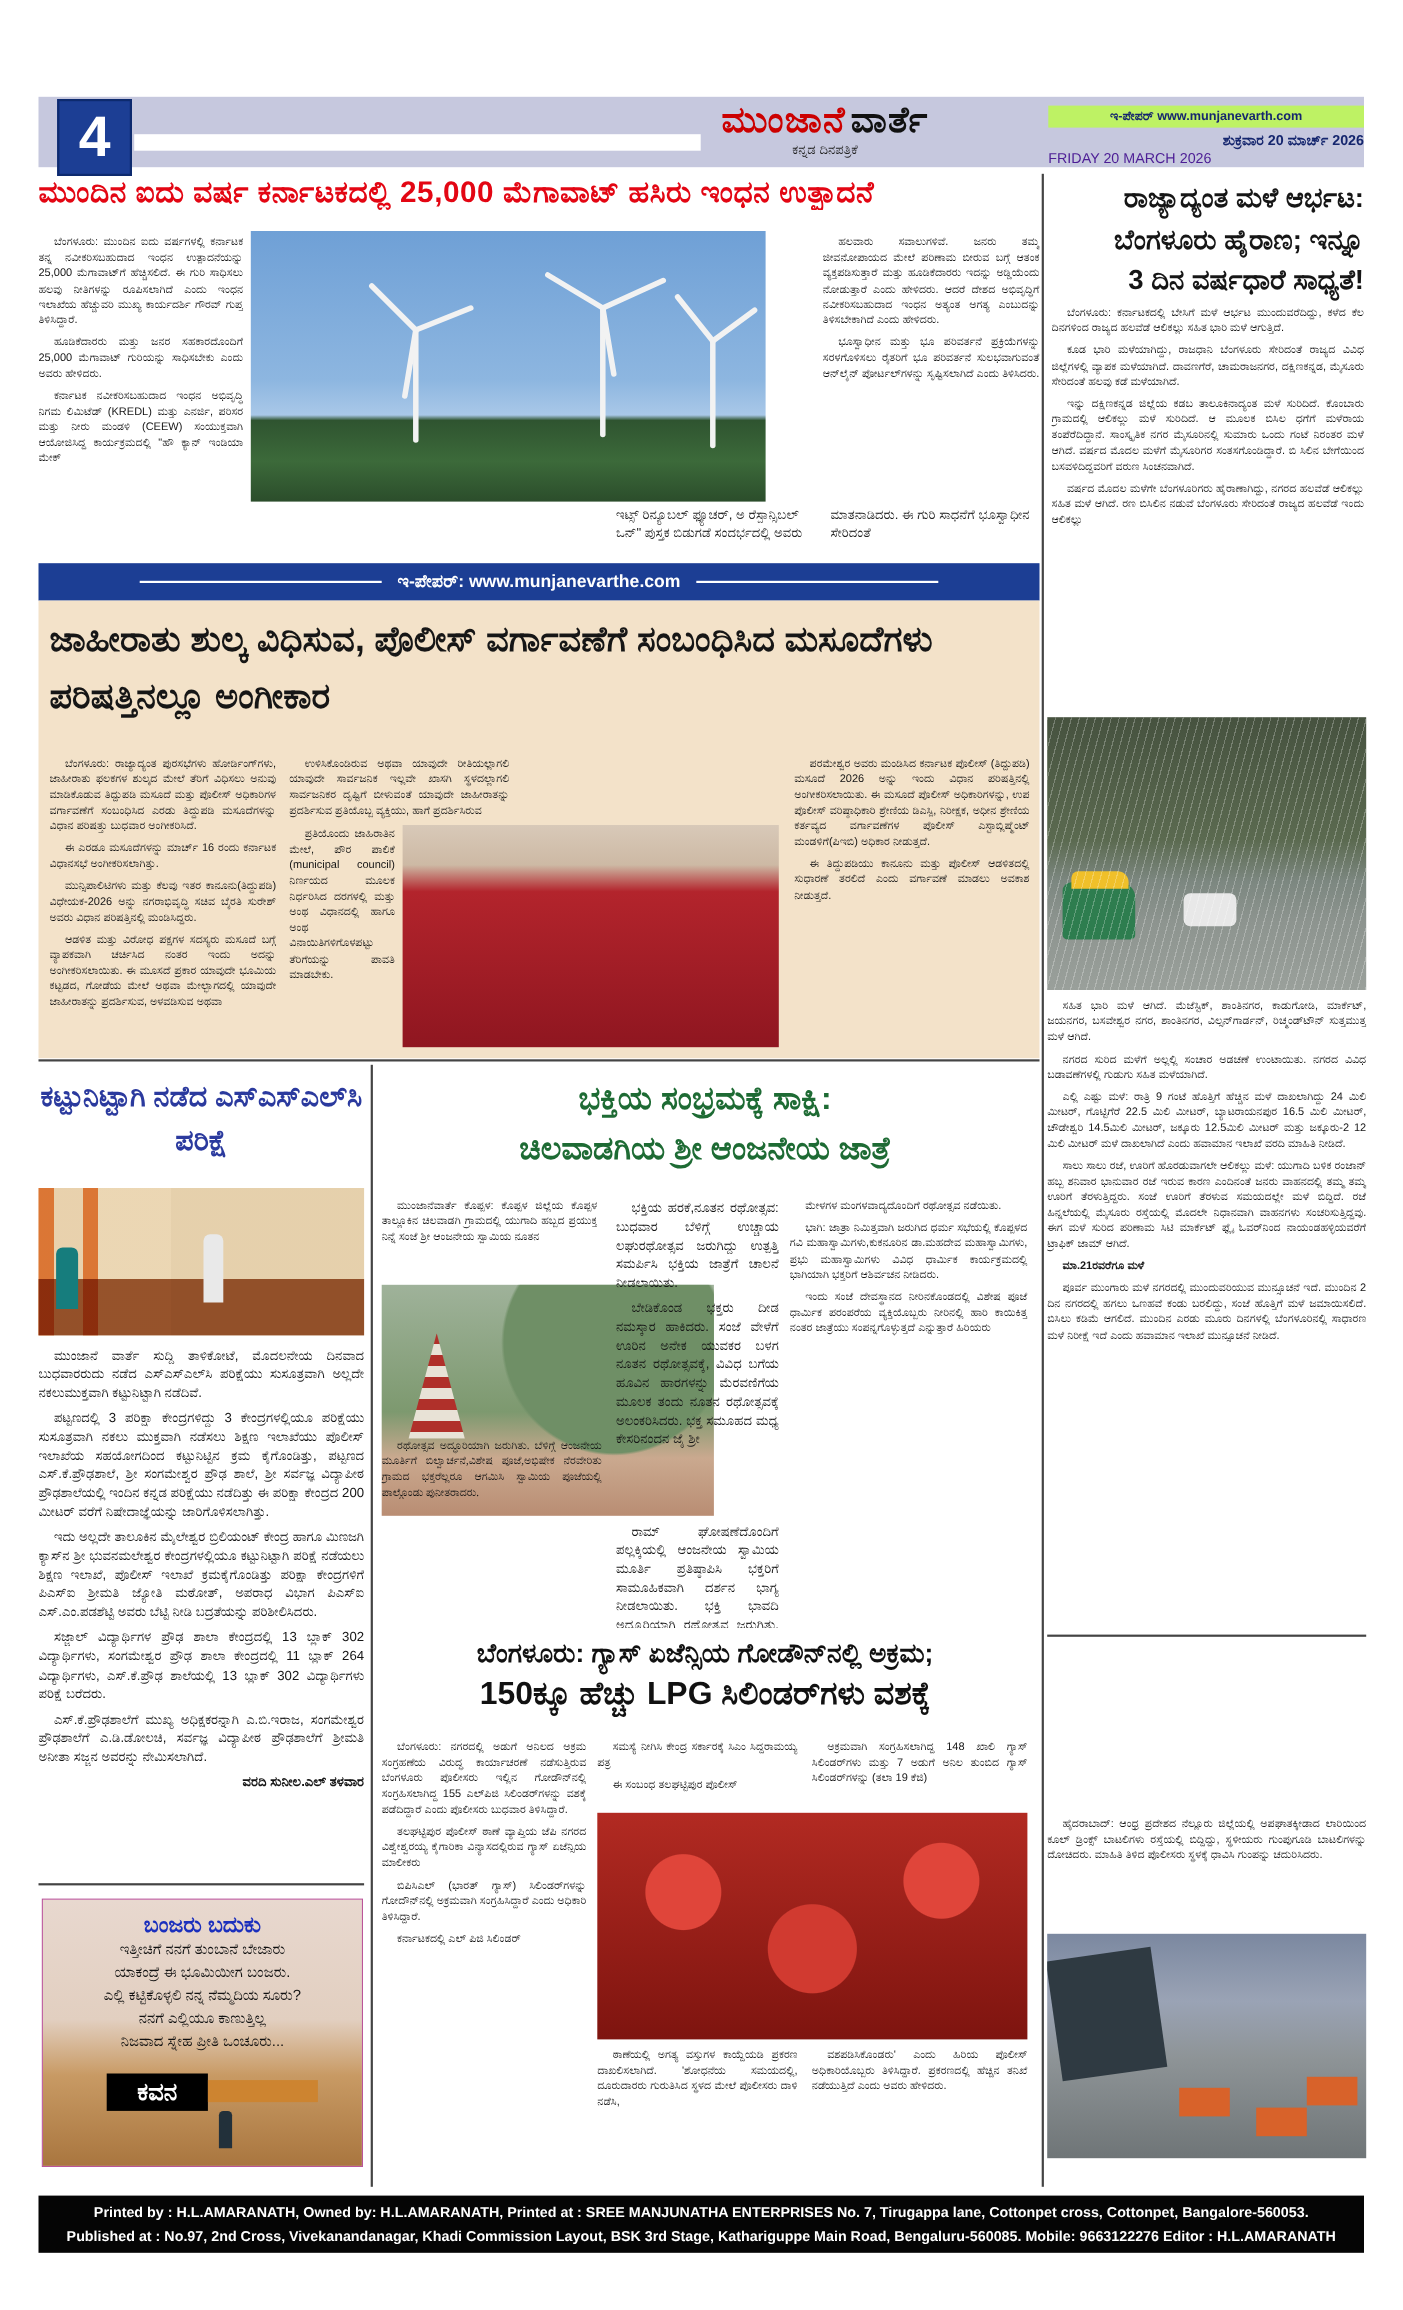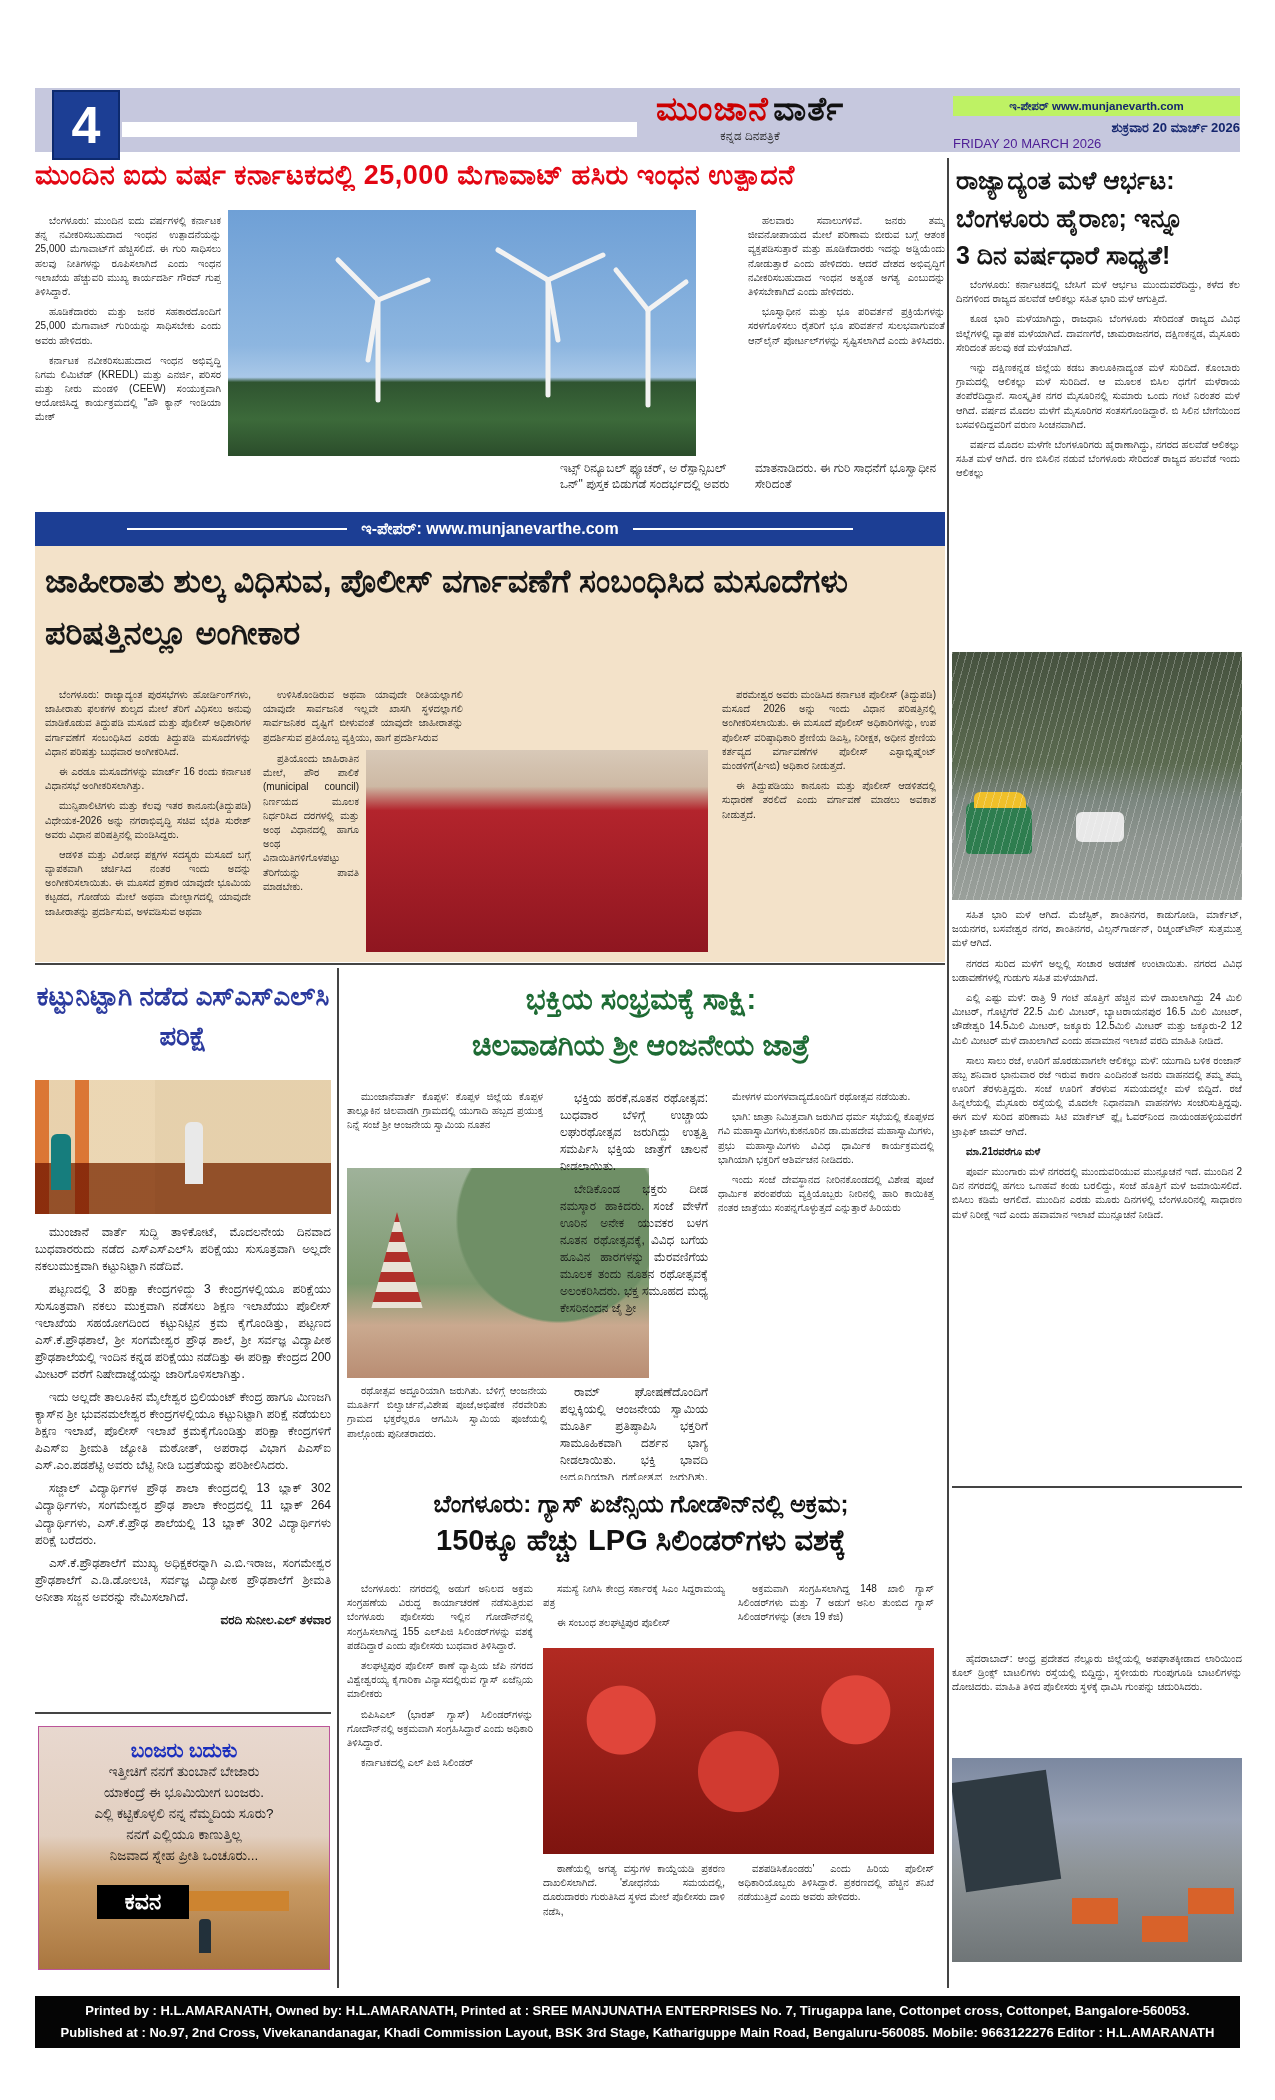--- a/index.html
+++ b/index.html
@@ -68,37 +68,37 @@
   
   .h-temple{left:347px;top:976px;width:588px;text-align:center;font-size:29px;font-weight:bold;color:#1e6b34;line-height:1.6;}
   .tm-intro{left:347px;top:1090px;width:196px;height:76px;overflow:hidden;}
   .ph-temple{left:347px;top:1168px;width:302px;height:210px;
      background:radial-gradient(circle at 70% 25%,#6f8f66 0 38%,transparent 39%),
                 linear-gradient(#9fb29a 0%,#7d996f 55%,#caa98f 75%,#b98d73 100%);}
   .chariot{position:absolute;left:18px;top:44px;width:64px;height:96px;
      background:repeating-linear-gradient(#b0302a 0 10px,#e8e2d6 10px 20px);clip-path:polygon(50% 0,90% 100%,10% 100%);}
   .tm-mid{left:560px;top:1090px;width:148px;height:290px;overflow:hidden;font-size:12px;}
   .tm-right{left:718px;top:1090px;width:216px;height:388px;overflow:hidden;}
-  .tm-bl{left:347px;top:1384px;width:200px;height:96px;overflow:hidden;}
+  .tm-bl{left:347px;top:1308px;width:200px;height:96px;overflow:hidden;font-family:Liberation Serif, serif;}
   .tm-bm{left:560px;top:1384px;width:148px;height:96px;overflow:hidden;font-size:12px;}
   
   .h-lpg1{left:347px;top:1490px;width:588px;text-align:center;font-size:24px;font-weight:bold;color:#111;}
   .h-lpg2{left:347px;top:1524px;width:588px;text-align:center;font-size:29px;font-weight:bold;color:#111;}
   .lpg-c1{left:347px;top:1582px;width:186px;height:400px;overflow:hidden;}
   .lpg-c2top{left:543px;top:1582px;width:182px;height:62px;overflow:hidden;}
   .lpg-c3top{left:738px;top:1582px;width:196px;height:62px;overflow:hidden;}
   .ph-cyl{left:543px;top:1648px;width:391px;height:206px;
      background:radial-gradient(circle at 20% 35%,#e0453a 0 34px,transparent 35px),
                 radial-gradient(circle at 50% 60%,#d13a30 0 40px,transparent 41px),
                 radial-gradient(circle at 80% 30%,#e0453a 0 34px,transparent 35px),
                 linear-gradient(#b22a22,#7e140f);}
   .lpg-capm{left:543px;top:1862px;width:182px;height:126px;overflow:hidden;}
   .lpg-capr{left:738px;top:1862px;width:196px;height:126px;overflow:hidden;}
   
-  .h-rain{left:956px;top:162px;width:284px;text-align:left;font-size:25px;font-weight:bold;color:#161616;line-height:1.5;}
+  .h-rain{left:956px;top:162px;width:284px;text-align:right;font-size:25px;font-weight:bold;color:#161616;line-height:1.5;}
   .rain-top{left:956px;top:278px;width:284px;height:372px;overflow:hidden;}
   .ph-rain{left:952px;top:652px;width:290px;height:248px;
      background:linear-gradient(#46523f 0%,#5b6a50 45%,#7c8780 60%,#8d948f 75%,#9aa09b 100%);}
   .rainstreak{position:absolute;inset:0;background:repeating-linear-gradient(105deg,rgba(255,255,255,.25) 0 1px,transparent 1px 7px);}
   .autorick{position:absolute;left:14px;top:150px;width:66px;height:52px;background:#2e7d4f;border-radius:8px 14px 4px 4px;}
   .autorick::before{content:"";position:absolute;left:8px;top:-10px;width:52px;height:16px;background:#f0c02a;border-radius:6px 10px 0 0;}
   .whitecar{position:absolute;left:124px;top:160px;width:48px;height:30px;background:#e8e8e8;border-radius:6px;}
   .rain-bot{left:952px;top:908px;width:290px;height:572px;overflow:hidden;}
   .lorry-rule{left:952px;top:1486px;width:290px;}
   .h-lorry{left:952px;top:1498px;width:290px;text-align:center;font-size:26px;font-weight:bold;color:#111;line-height:1.55;}

